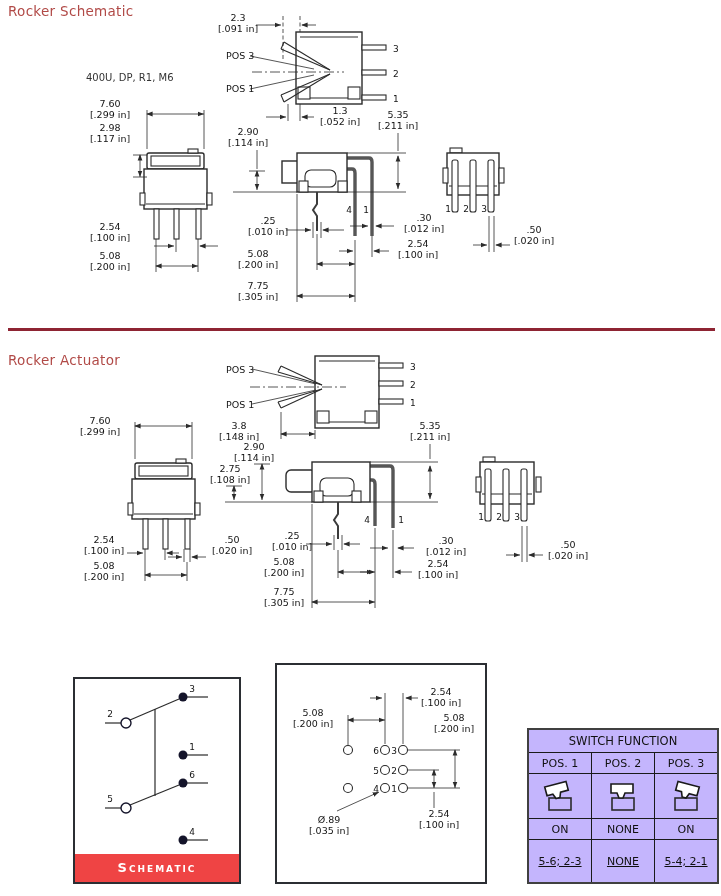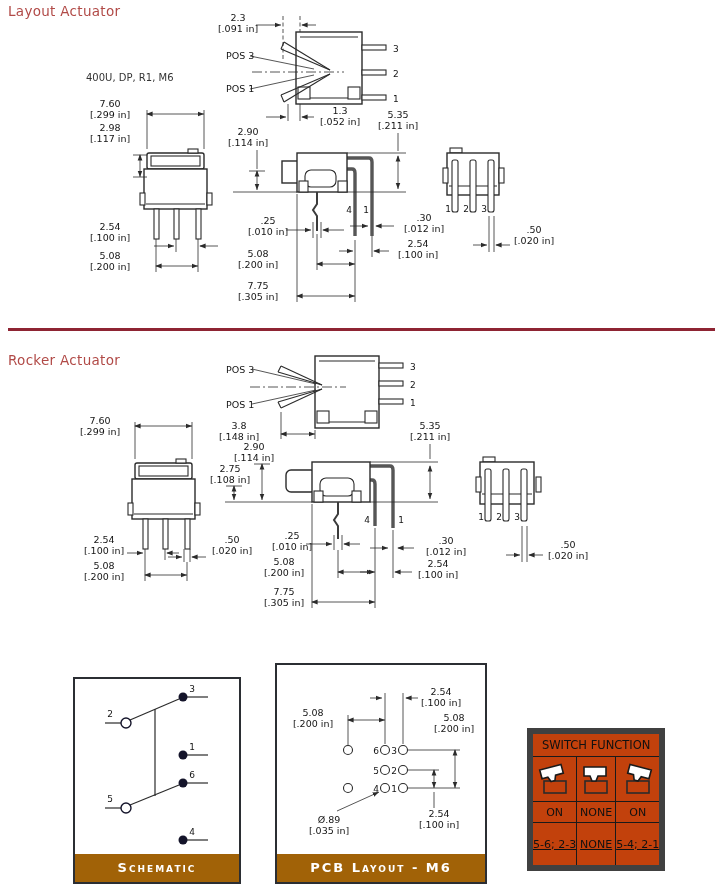--- a/index.html
+++ b/index.html
@@ -16,26 +16,26 @@
   .pos{font-size:9.5px;text-anchor:start;}
   .ol{fill:#fff;stroke:#2b2b2b;stroke-width:1.4;}
   .olt{fill:#fff;stroke:#2b2b2b;stroke-width:1.1;}
   .oln{fill:none;stroke:#2b2b2b;stroke-width:1.1;}
   .dl{stroke:#2b2b2b;stroke-width:.8;fill:none;}
   .dash{stroke:#2b2b2b;stroke-width:.8;stroke-dasharray:4 2.5;fill:none;}
   .cl{stroke:#2b2b2b;stroke-width:.8;stroke-dasharray:10 3 2 3;fill:none;}
   .pin2{fill:none;stroke:#3c3c3c;stroke-width:2;}
   .pinB{fill:none;stroke:#565656;stroke-width:3.4;stroke-linejoin:round;}
   .panel{position:absolute;background:#fff;border:2px solid #2b2e33;}
-  .panel-footer{position:absolute;left:0;right:0;bottom:0;height:28px;background:#a16207;
+  .panel-footer{position:absolute;left:0;right:0;bottom:0;height:28px;background:#ef4444;
     color:#fff;font-variant:small-caps;font-weight:bold;font-size:13px;letter-spacing:2px;
     text-align:center;line-height:28px;}
   .panel svg{position:absolute;top:0;left:0;}
-  .fn-table{position:absolute;border-collapse:collapse;background:#c2410c;
-    font-size:11px;color:#111;border:6px solid #404040;}
+  .fn-table{position:absolute;border-collapse:collapse;background:#c4b5fd;
+    font-size:11px;color:#111;border:2px solid #404040;}
   .fn-table td{border:1.5px solid #1a1a1a;text-align:center;vertical-align:middle;padding:0;}
   .fn-cap{height:22px;font-size:11.5px;}
   .fn-pos{height:20px;width:62px;}
   .fn-ico{height:44px;}
   .fn-on{height:20px;}
   .fn-conn{height:42px;text-decoration:underline;}
   .fn-ico svg{position:static;display:inline-block;vertical-align:middle;}
 </style>
 </head>
 <body>
@@ -219,21 +219,21 @@
     <g>
       <line class="dl" x1="489" y1="216" x2="489" y2="252"></line>
       <line class="dl" x1="494" y1="216" x2="494" y2="252"></line>
       <line class="dl" x1="473" y1="245" x2="487" y2="245" marker-end="url(#aeR)"></line>
       <line class="dl" x1="496" y1="245" x2="510" y2="245" marker-start="url(#abR)"></line>
       <text class="d" x="534" y="233">.50</text>
       <text class="d" x="534" y="244">[.020 in]</text>
     </g>
   </svg>
 
-  <div class="sec-title" style="top:3px;left:8px">Layout Actuator</div>
+  <div class="sec-title" style="top:3px;left:8px">Rocker Schematic</div>
   <div class="part-code" style="top:72px;left:86px">400U, DP, R1, M6</div>
   <div class="divider" style="top:328px"></div>
   <div class="sec-title" style="top:352px;left:8px">Rocker Actuator</div>
 
   <svg style="top:336px" width="721" height="290" viewBox="0 0 721 290">
     <defs>
       <marker id="aeL" markerWidth="9" markerHeight="7" refX="8" refY="3.5" orient="auto">
           <path d="M0,0.5 L8,3.5 L0,6.5 Z" fill="#2b2b2b"></path>
         </marker>
       <marker id="abL" markerWidth="9" markerHeight="7" refX="1" refY="3.5" orient="auto">
@@ -487,27 +487,31 @@
       </g>
       <g>
         <text class="d" x="162" y="152">2.54</text>
         <text class="d" x="162" y="163">[.100 in]</text>
       </g>
       <g>
         <text class="d" x="52" y="158">Ø.89</text>
         <text class="d" x="52" y="169">[.035 in]</text>
       </g>
     </svg>
-    <div class="panel-footer">PCB Layout - M6</div>
   </div>
 
   <table class="fn-table" style="left:527px;top:728px">
     <tbody>
         <tr>
       <td class="fn-cap" colspan="3">SWITCH FUNCTION</td>
+    </tr>
+    <tr>
+      <td class="fn-pos">POS. 1</td>
+      <td class="fn-pos">POS. 2</td>
+      <td class="fn-pos">POS. 3</td>
     </tr>
     <tr>
       <td class="fn-ico">
         <svg width="38" height="36" viewBox="0 0 38 36">
           <rect x="8" y="20" width="22" height="12" class="oln" style="stroke-width:1.6"></rect>
           <path d="M7,15 L7,6 L29,6 L29,15 L21,15 L19,20 L15,20 L13,15 Z" fill="#fff" stroke="#1a1a1a" stroke-width="1.6" transform="rotate(-15 17 20)"></path>
         </svg>
       </td>
       <td class="fn-ico">
         <svg width="38" height="36" viewBox="0 0 38 36">

